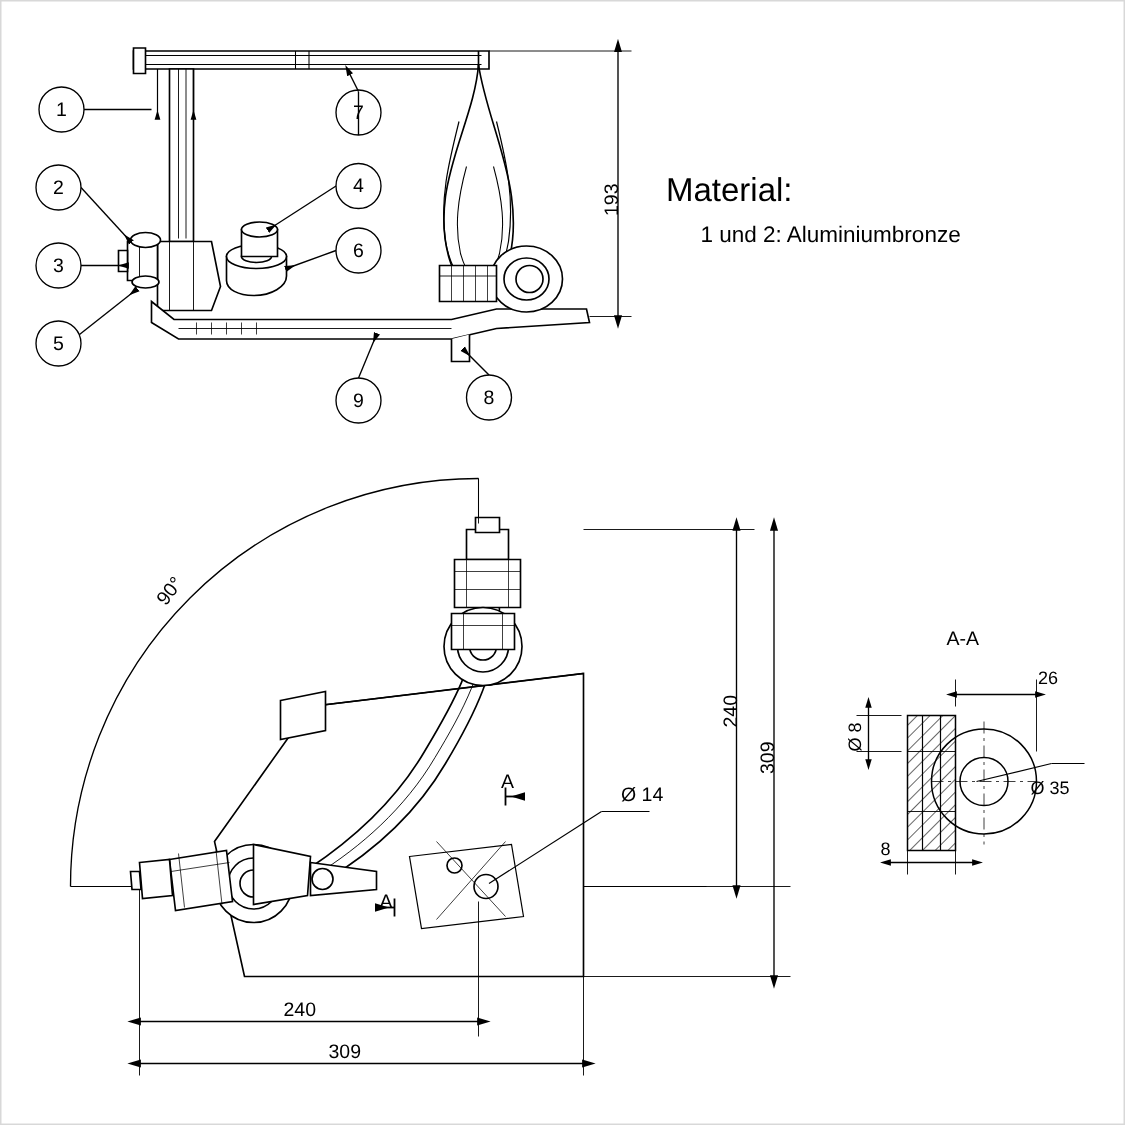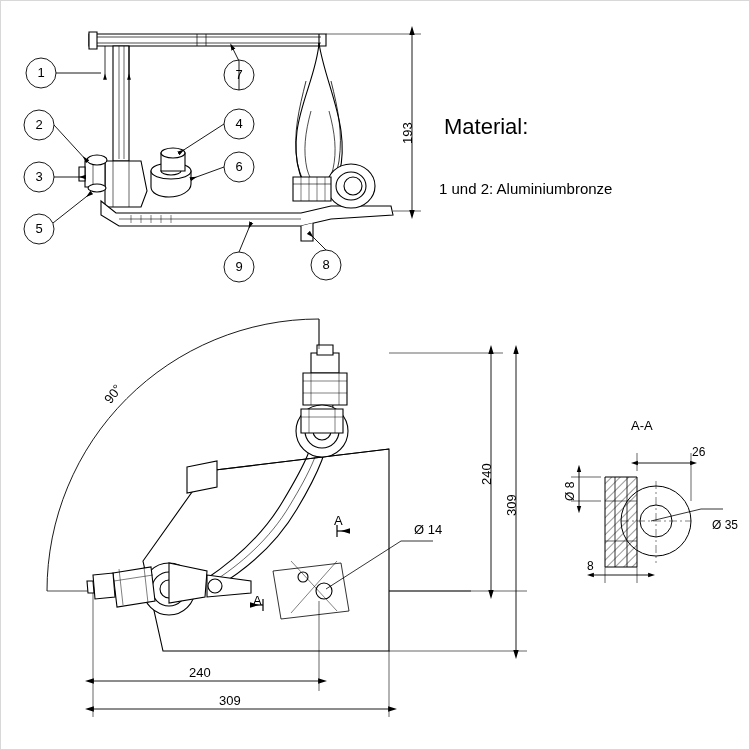--- a/index.html
+++ b/index.html
@@ -265,21 +265,21 @@
       <line x1="578" y1="470" x2="578" y2="506" marker-start="url(#arrSm)" marker-end="url(#arrEm)"></line>
       <line x1="604" y1="566" x2="604" y2="582" stroke-width="0.6"></line>
       <line x1="636" y1="566" x2="636" y2="582" stroke-width="0.6"></line>
       <line x1="592" y1="574" x2="648" y2="574" marker-start="url(#arrSm)" marker-end="url(#arrEm)"></line>
       <line x1="650" y1="520" x2="700" y2="508" stroke-width="0.8"></line>
       <line x1="700" y1="508" x2="722" y2="508" stroke-width="0.8"></line>
     </g>
   </svg>
 
   <div class="txt material-title" style="left:443px; top:113px;">Material:</div>
-  <div class="txt material-line" style="left:438px; top:147px;margin-top:32px;">1 und 2: Aluminiumbronze</div>
+  <div class="txt material-line" style="left:466px; top:147px;">1 und 2: Aluminiumbronze</div>
 
   <div class="txt callout-num" style="left:33px; top:64px; width:14px;">1</div>
   <div class="txt callout-num" style="left:31px; top:116px; width:14px;">2</div>
   <div class="txt callout-num" style="left:31px; top:168px; width:14px;">3</div>
   <div class="txt callout-num" style="left:31px; top:220px; width:14px;">5</div>
   <div class="txt callout-num" style="left:231px; top:115px; width:14px;">4</div>
   <div class="txt callout-num" style="left:231px; top:158px; width:14px;">6</div>
   <div class="txt callout-num" style="left:231px; top:66px; width:14px;">7</div>
   <div class="txt callout-num" style="left:231px; top:258px; width:14px;">9</div>
   <div class="txt callout-num" style="left:318px; top:256px; width:14px;">8</div>
@@ -291,15 +291,15 @@
   <div class="txt dim-txt" style="left:188px; top:664px;">240</div>
   <div class="txt dim-txt" style="left:218px; top:692px;">309</div>
   <div class="txt dim-txt" style="left:413px; top:521px;">Ø 14</div>
   <div class="txt dim-txt" style="left:333px; top:512px;">A</div>
   <div class="txt dim-txt" style="left:252px; top:592px;">A</div>
 
   <div class="txt dim-txt" style="left:630px; top:417px;">A-A</div>
   <div class="txt dim-txt-small" style="left:691px; top:444px;">26</div>
   <div class="txt dim-txt-small rot90" style="left:562px; top:500px;">Ø 8</div>
   <div class="txt dim-txt-small" style="left:586px; top:558px;">8</div>
-  <div class="txt dim-txt-small" style="left:686px; top:517px;margin-left:25px;">Ø 35</div>
+  <div class="txt dim-txt-small" style="left:686px; top:517px;">Ø 35</div>
 
 </div>
 
 </body></html>

